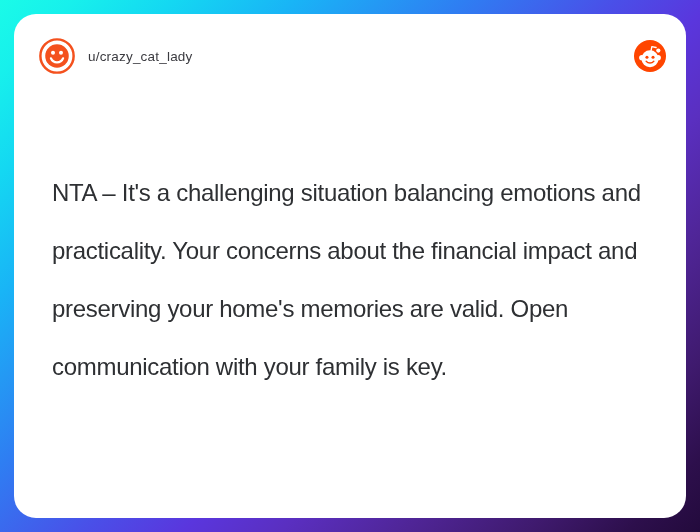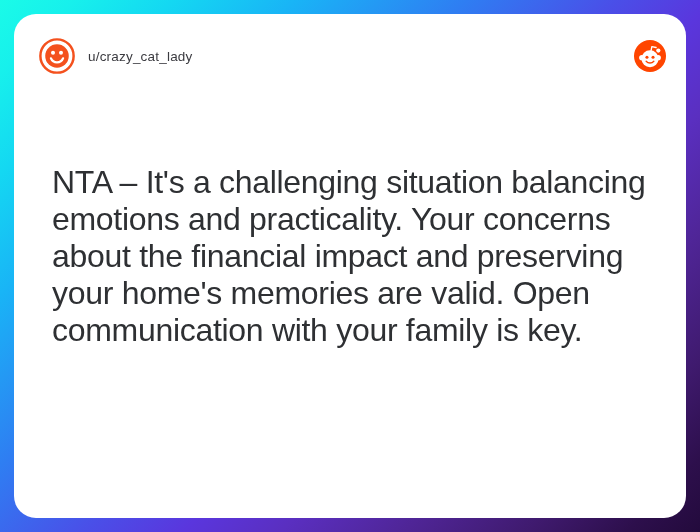--- a/index.html
+++ b/index.html
@@ -85,22 +85,22 @@
     height: 32px;
     display: block;
   }
 
   
   #post-body {
     position: absolute;
     left: 38px;
     right: 30px;
     top: 150px;
-    font-size: 32px;
-    line-height: 37px;
+    font-size: 24px;
+    line-height: 58px;
     letter-spacing: -0.3px;
     color: #2e3033;
     font-weight: 400;
     font-family: "Liberation Sans", sans-serif;
     white-space: pre-wrap;
     word-break: normal;
   }
 </style>
 </head>
 <body>

